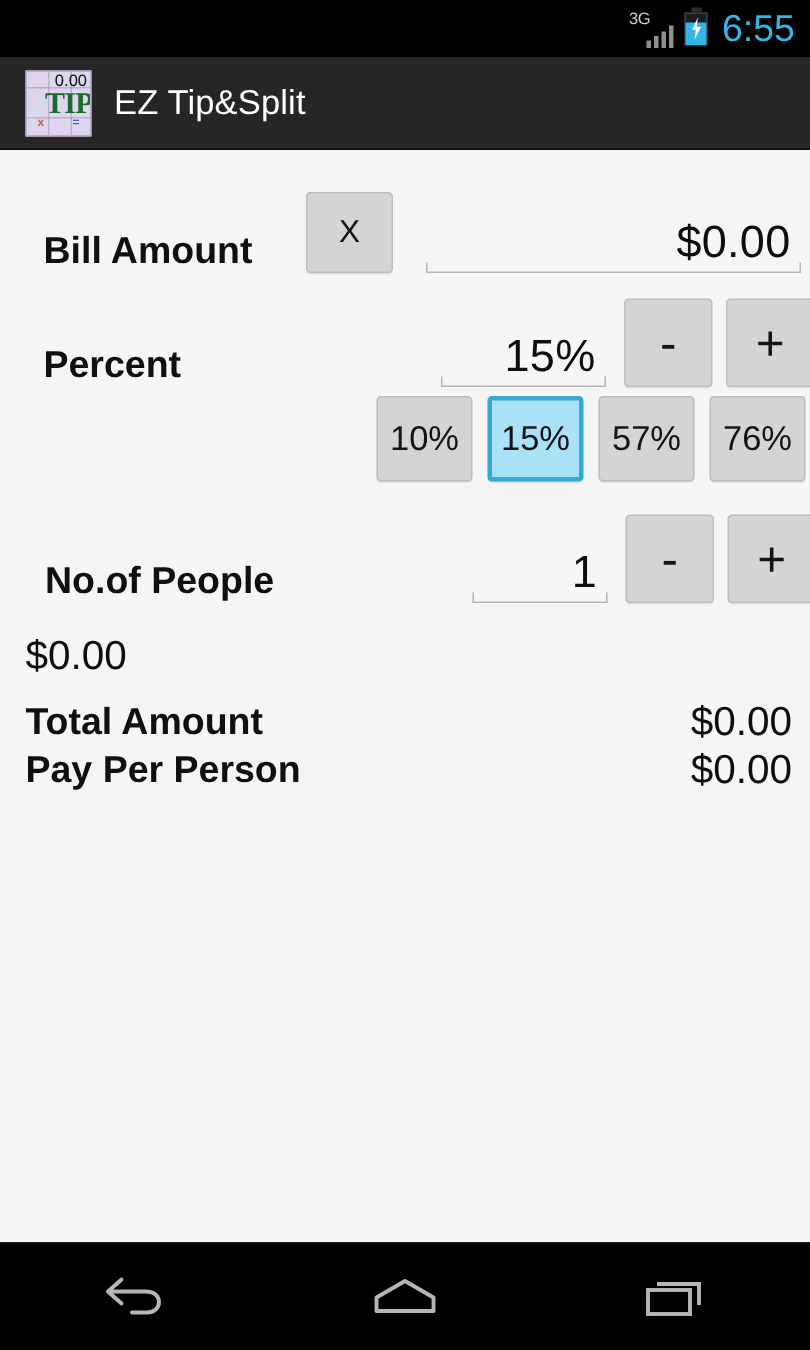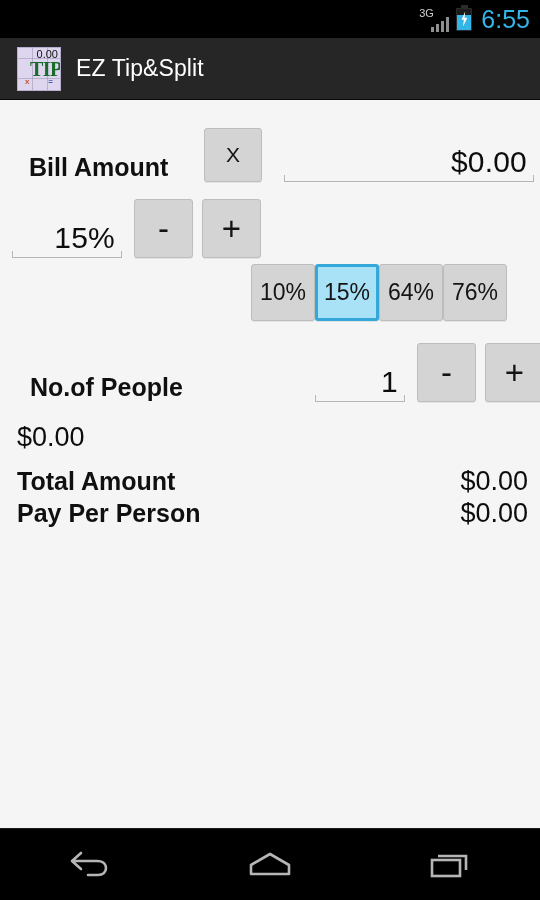--- a/index.html
+++ b/index.html
@@ -261,21 +261,21 @@
   }
   .btn-preset.selected {
     background: #a9e2f6;
     border: 3px solid #34a8d8;
     border-radius: 3px;
   }
 
   .presets {
     position: absolute;
     display: flex;
-    gap: 0;
+    gap: 10px;
   }
 
   .result-row {
     position: absolute;
     left: 0;
     width: 540px;
     display: flex;
     align-items: center;
     justify-content: space-between;
     padding: 0 12px 0 17px;
@@ -361,20 +361,21 @@
         <span>X</span>
       </div>
       <div class="edit" style="width:250px; margin-left:22px;">
         <span class="edit-mask-l"></span>
           <span class="edit-mask-r"></span>
         <span class="val" placeholder="$0.00">$0.00</span>
       </div>
     </div>
 
     <div class="row" style="top:98px; height:60px;">
+      <span class="label" style="margin-left:17px; width:265px;">Percent</span>
       <div class="edit" style="width:110px;">
         <span class="edit-mask-l"></span>
           <span class="edit-mask-r"></span>
         <span class="val" placeholder="15%">15%</span>
       </div>
       <div class="btn btn-step" style="margin-left:12px;">
         <span>-</span>
       </div>
       <div class="btn btn-step" style="margin-left:9px;">
         <span>+</span>
@@ -382,21 +383,21 @@
     </div>
 
     <div class="presets" style="top:164px; left:251px;">
       <div class="btn btn-preset">
         <span>10%</span>
       </div>
       <div class="btn btn-preset selected">
         <span>15%</span>
       </div>
       <div class="btn btn-preset">
-        <span>64%</span>
+        <span>57%</span>
       </div>
       <div class="btn btn-preset">
         <span>76%</span>
       </div>
     </div>
 
     <div class="row" style="top:242px; height:60px;">
       <span class="label" style="margin-left:18px; width:285px;">No.of People</span>
       <div class="edit" style="width:90px;">
         <span class="edit-mask-l"></span>

